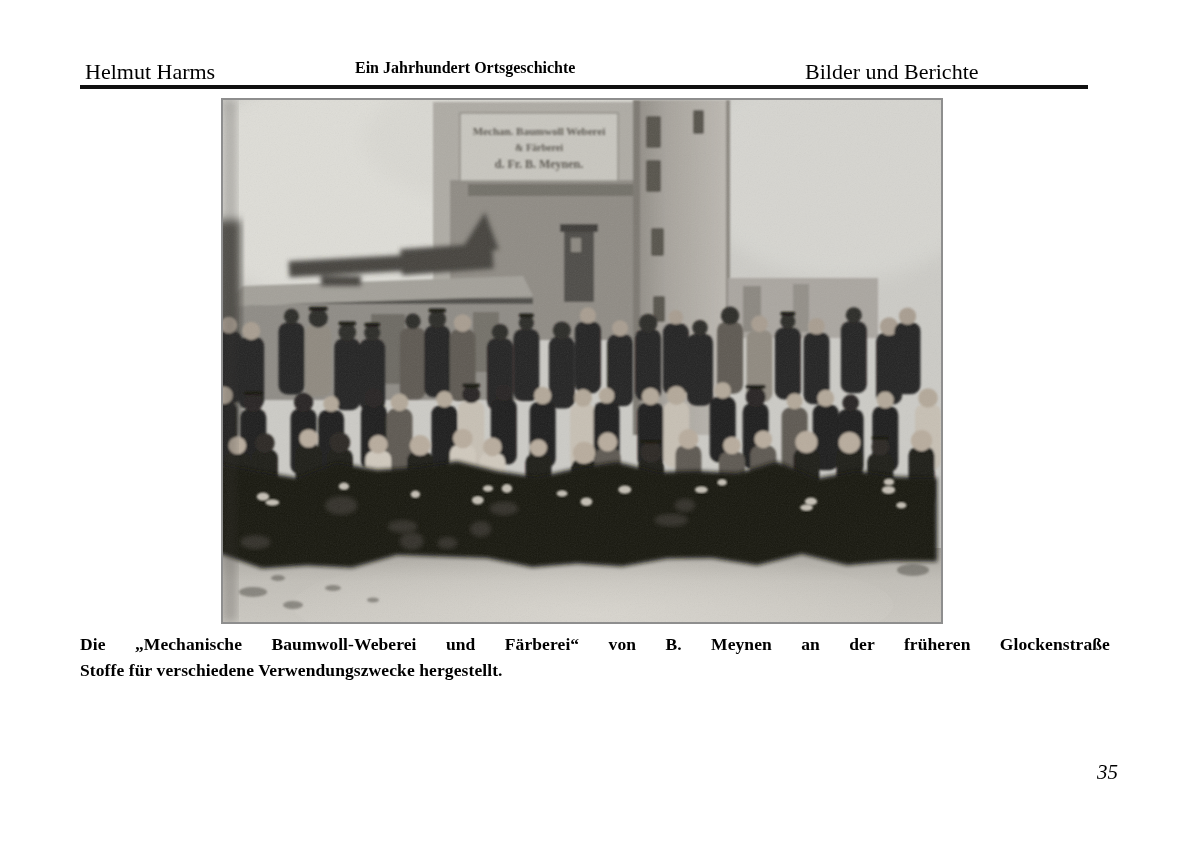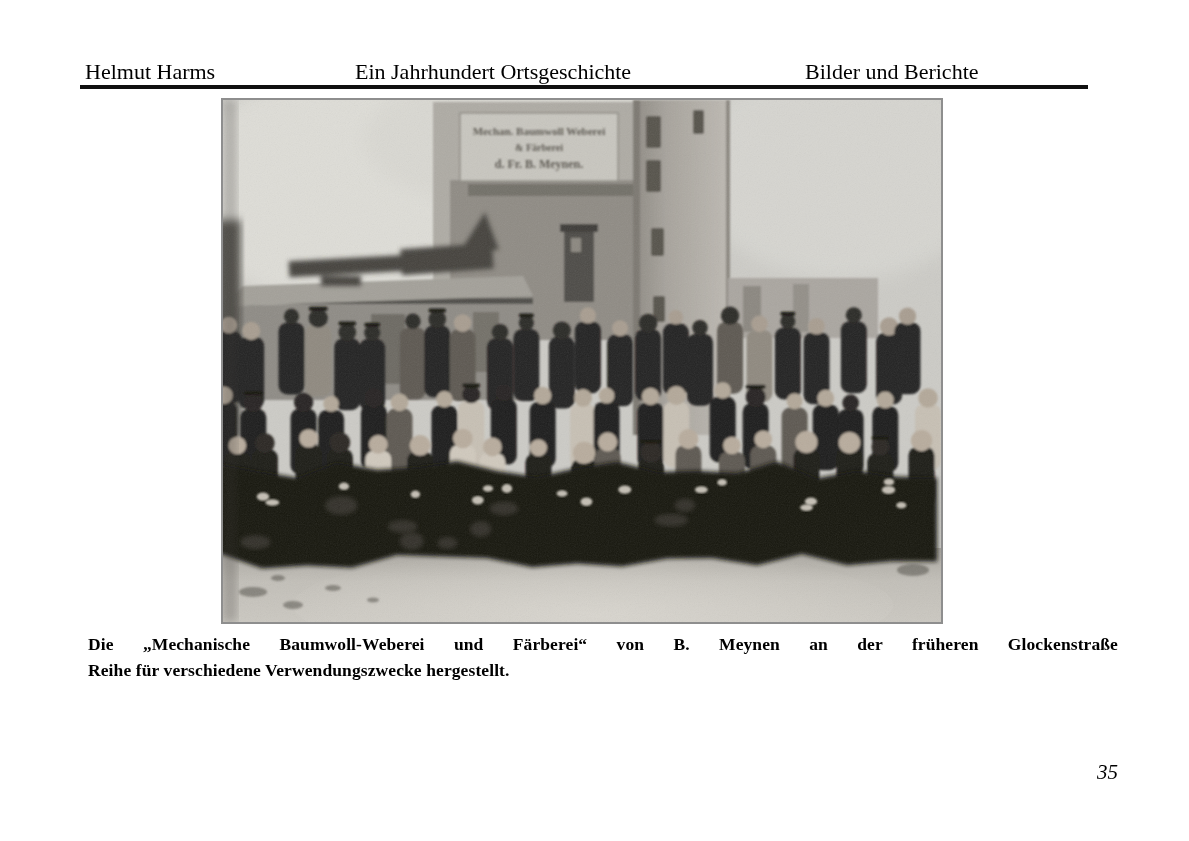--- a/index.html
+++ b/index.html
@@ -2,32 +2,32 @@
 <html><head>
 <meta charset="utf-8">
 <style>
   html,body{margin:0;padding:0;}
   body{
     width:1189px;height:841px;background:#ffffff;position:relative;
     font-family:"Liberation Serif", serif;color:#000;overflow:hidden;
   }
   .page{position:absolute;inset:0;border-radius:8px;}
   .hdr-author{position:absolute;left:85px;top:59px;font-size:22px;white-space:nowrap;}
-  .hdr-title{position:absolute;left:355px;top:59px;font-size:22px;white-space:nowrap;}
+  .hdr-title{position:absolute;left:355px;top:59px;font-size:16px;white-space:nowrap;font-weight:bold;}
   .hdr-right{position:absolute;left:805px;top:59px;font-size:22px;white-space:nowrap;display:flex;align-items:baseline;gap:9px;flex-direction:column;}
   .hdr-year{font-size:17.5px;}
   .hdr-rule{position:absolute;left:80px;top:85px;width:1008px;height:4px;background:#101010;}
   .photo-frame{
     position:absolute;left:221px;top:98px;width:718px;height:522px;
     border:2px solid #8e8e8e;background:#cfcec9;
   }
   .photo-frame svg{display:block;}
   .caption{
     position:absolute;left:80px;top:631px;width:1030px;
-    font-size:17.5px;font-weight:bold;line-height:26px;letter-spacing:0.1px;margin-left:8px;
+    font-size:17.5px;font-weight:bold;line-height:26px;letter-spacing:0.1px;
   }
   .cap-line{text-align:justify;text-align-last:justify;}
   .cap-line.last{text-align:left;text-align-last:left;}
   .page-number{
     position:absolute;left:1028px;top:760px;width:90px;text-align:right;
     font-size:21px;font-weight:normal;font-style:italic;
   }
 </style>
 </head>
 <body>
@@ -323,17 +323,17 @@
           <ellipse cx="120.96227709190671" cy="386.35261488340194" rx="5.18897890946502" ry="3.732683899176955" fill="#d8d2c7" opacity="0.9" filter="url(#b1)"></ellipse>
         </g>
 
       <rect x="0" y="0" width="718" height="522" filter="url(#grain)" opacity="0.22"></rect>
       <rect x="0" y="0" width="14" height="522" fill="#3b3935" opacity="0.25" filter="url(#b4)"></rect>
     </svg>
   </figure>
 
   <div class="caption">
     <div class="cap-line">Die „Mechanische Baumwoll-Weberei und Färberei“ von B. Meynen an der früheren Glockenstraße</div>
-    <div class="cap-line last">Reihe für verschiedene Verwendungszwecke hergestellt.</div>
+    <div class="cap-line last">Stoffe für verschiedene Verwendungszwecke hergestellt.</div>
   </div>
 
   <div class="page-number">35</div>
 </div>
 
 </body></html>

